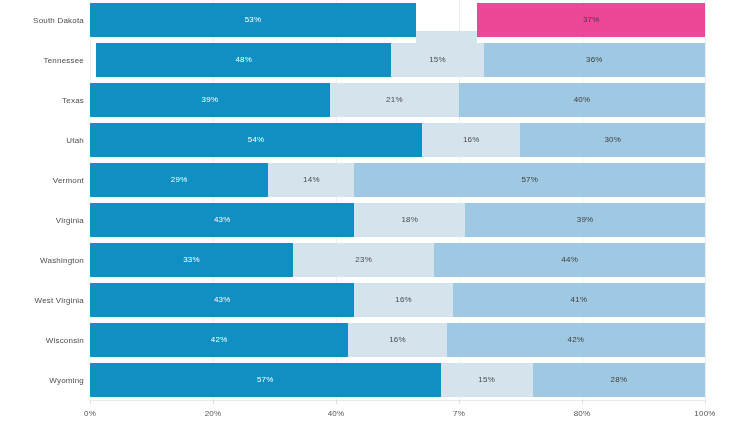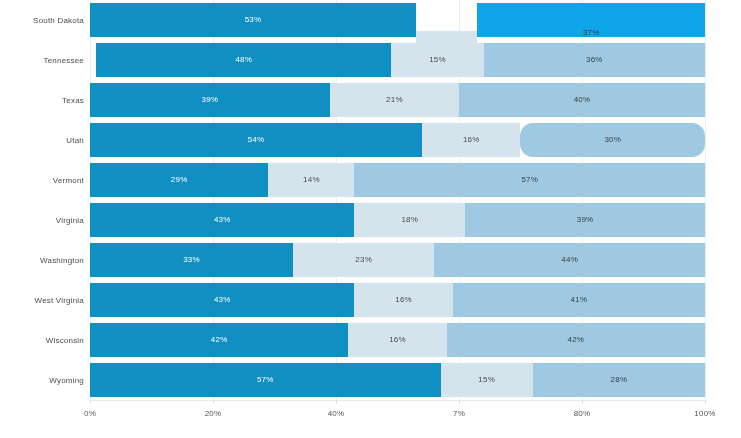--- a/index.html
+++ b/index.html
@@ -167,21 +167,21 @@
         <div class="gridline" style="left: 100%;"></div>
       </div>
     <div class="rows">
         <div class="row" style="top: 3px;">
           <div class="seg seg-0" style="width: 53%; background: rgb(15, 143, 194);">
             <span class="seg-label">53%</span>
           </div>
           <div class="seg seg-1" style="width: 10%; background: rgb(213, 227, 236); margin-top: 28px;">
             <span class="seg-label">10%</span>
           </div>
-          <div class="seg seg-2" style="width: 37%; background: #0ea5e9; align-items: flex-end;">
+          <div class="seg seg-2" style="width: 37%; background: #ec4899;">
             <span class="seg-label">37%</span>
           </div>
         </div>
         <div class="row" style="top: 43px; justify-content: flex-end;">
           <div class="seg seg-0" style="width: 48%; background: rgb(15, 143, 194);">
             <span class="seg-label">48%</span>
           </div>
           <div class="seg seg-1" style="width: 15%; background: rgb(213, 227, 236);">
             <span class="seg-label">15%</span>
           </div>
@@ -200,21 +200,21 @@
             <span class="seg-label">40%</span>
           </div>
         </div>
         <div class="row" style="top: 123px;">
           <div class="seg seg-0" style="width: 54%; background: rgb(15, 143, 194);">
             <span class="seg-label">54%</span>
           </div>
           <div class="seg seg-1" style="width: 16%; background: rgb(213, 227, 236);">
             <span class="seg-label">16%</span>
           </div>
-          <div class="seg seg-2" style="width: 30%; background: rgb(159, 201, 226); border-radius: 13px;">
+          <div class="seg seg-2" style="width: 30%; background: rgb(159, 201, 226);">
             <span class="seg-label">30%</span>
           </div>
         </div>
         <div class="row" style="top: 163px;">
           <div class="seg seg-0" style="width: 29%; background: rgb(15, 143, 194);">
             <span class="seg-label">29%</span>
           </div>
           <div class="seg seg-1" style="width: 14%; background: rgb(213, 227, 236);">
             <span class="seg-label">14%</span>
           </div>

